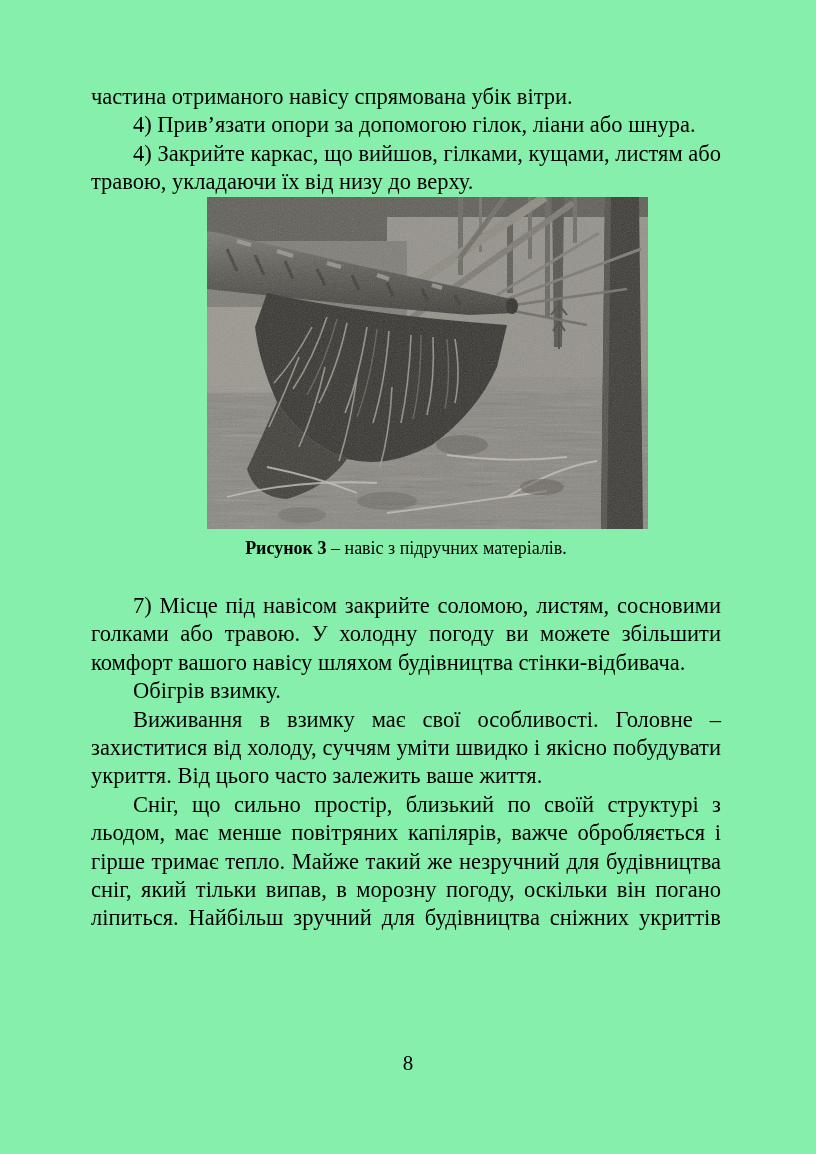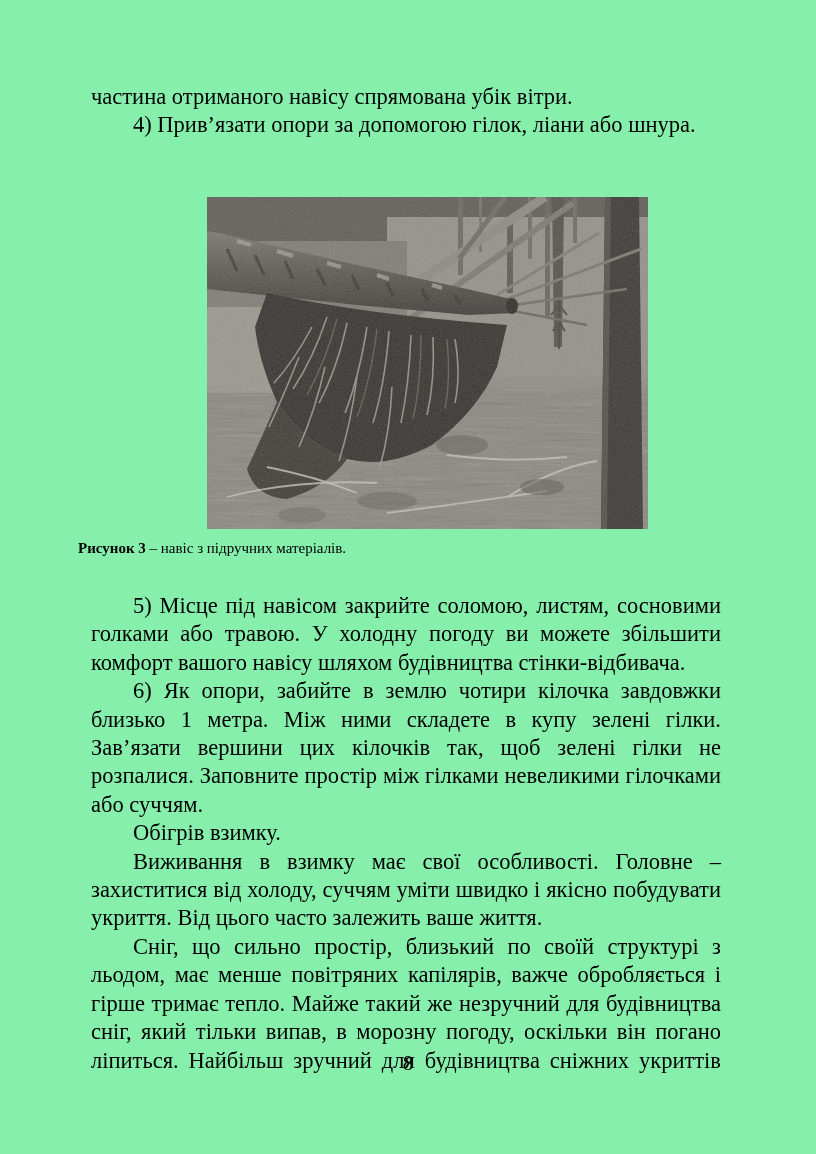--- a/index.html
+++ b/index.html
@@ -30,24 +30,25 @@
     position: absolute;
     left: 207px;
     top: 197px;
     width: 441px;
     height: 332px;
     overflow: hidden;
   }
   .figure svg { display: block; }
   .caption {
     position: absolute;
-    left: 78px;
+    left: 91px;
     top: 534px;
     width: 630px;
-    font-size: 15px;
+    text-align: center;
+    font-size: 18px;
     line-height: 28px;
     white-space: pre-wrap;
   }
   .caption .cap-label { font-weight: bold; }
   .page-number {
     position: absolute;
     left: 0;
     top: 1051px;
     width: 816px;
     text-align: center;
@@ -55,20 +56,21 @@
   }
 </style>
 </head>
 <body>
 
 <div class="page">
 
   <div class="text-block text-top">
     <p>частина отриманого навісу спрямована убік вітри.</p>
     <p class="indent">4) Прив’язати опори за допомогою гілок, ліани або шнура.</p>
+    <p class="indent">4) Закрийте каркас, що вийшов, гілками, кущами, листям або травою, укладаючи їх від низу до верху.</p>
   </div>
 
   <figure class="figure">
     <svg width="441" height="332" viewBox="0 0 441 332" preserveAspectRatio="none" role="img" aria-hidden="true">
       <defs>
         <filter id="grainF" x="0%" y="0%" width="100%" height="100%">
           <feTurbulence type="fractalNoise" baseFrequency="0.9" numOctaves="2" stitchTiles="stitch"></feTurbulence>
           <feColorMatrix type="saturate" values="0"></feColorMatrix>
         </filter>
         <filter id="grassF" x="-5%" y="-5%" width="110%" height="110%">
@@ -154,22 +156,21 @@
       <ellipse cx="335" cy="290" rx="22" ry="8" fill="#57544d" opacity="0.5"></ellipse>
       <ellipse cx="95" cy="318" rx="24" ry="8" fill="#625f57" opacity="0.4"></ellipse>
 
       <rect width="441" height="332" filter="url(#grainF)" opacity="0.26"></rect>
     </svg>
   </figure>
 
   <div class="caption"><span class="cap-label">Рисунок 3</span><span> – навіс з підручних матеріалів.</span></div>
 
   <div class="text-block text-bottom">
-    <p class="indent">5) Місце під навісом закрийте соломою, листям, сосновими голками або травою. У холодну погоду ви можете збільшити комфорт вашого навісу шляхом будівництва стінки-відбивача.</p>
-    <p class="indent">6) Як опори, забийте в землю чотири кілочка завдовжки близько 1 метра. Між ними складете в купу зелені гілки. Зав’язати вершини цих кілочків так, щоб зелені гілки не розпалися. Заповните простір між гілками невеликими гілочками або суччям.</p>
+    <p class="indent">7) Місце під навісом закрийте соломою, листям, сосновими голками або травою. У холодну погоду ви можете збільшити комфорт вашого навісу шляхом будівництва стінки-відбивача.</p>
     <p class="indent heading">Обігрів взимку.</p>
     <p class="indent">Виживання в взимку має свої особливості. Головне – захиститися від холоду, суччям уміти швидко і якісно побудувати укриття. Від цього часто залежить ваше життя.</p>
     <p class="indent justify-last">Сніг, що сильно простір, близький по своїй структурі з льодом, має менше повітряних капілярів, важче обробляється і гірше тримає тепло. Майже такий же незручний для будівництва сніг, який тільки випав, в морозну погоду, оскільки він погано ліпиться. Найбільш зручний для будівництва сніжних укриттів</p>
   </div>
 
   <div class="page-number">8</div>
 
 </div>
 
 </body></html>

